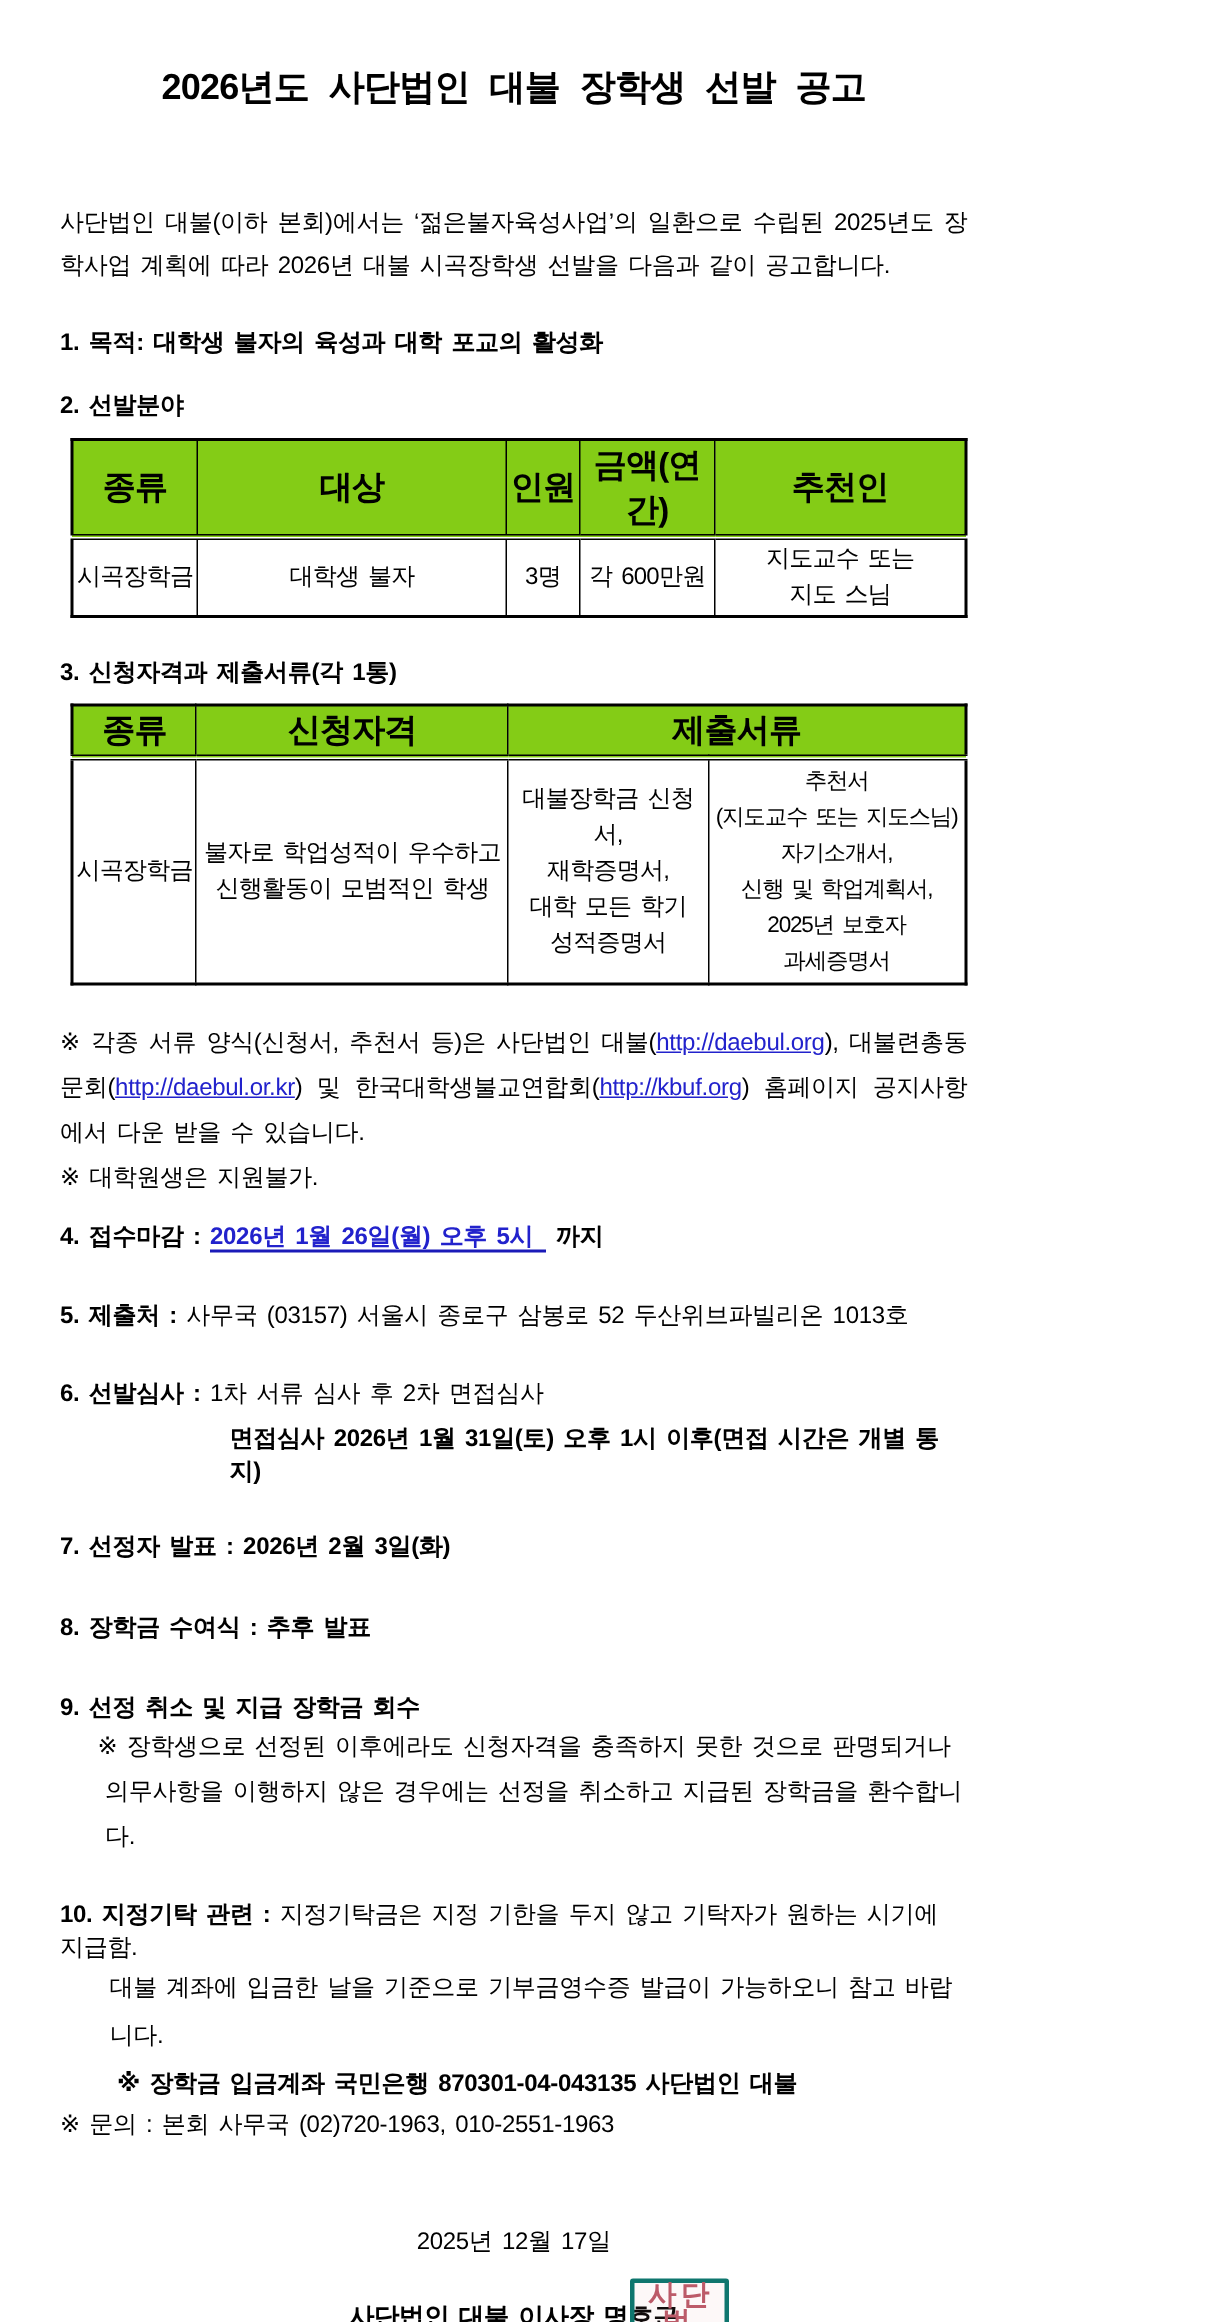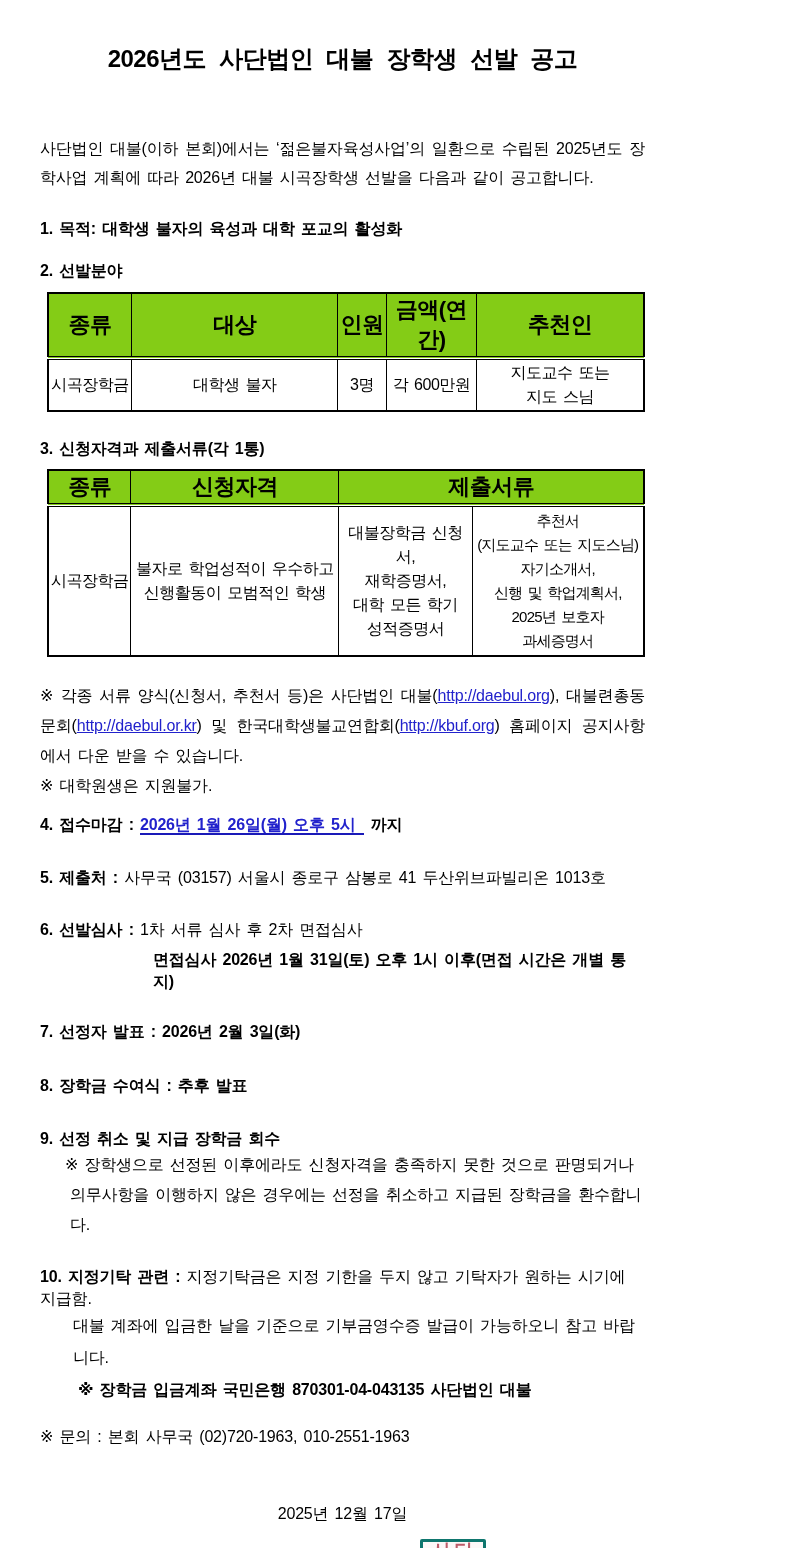--- a/index.html
+++ b/index.html
@@ -16,21 +16,21 @@
   .sec{font-size:16px;line-height:22px;}
   #s1{margin-bottom:20px;}
   #s2{margin-bottom:10px;}
   #s3{margin-bottom:9px;}
   #s4{margin-bottom:30px;line-height:24px;}
   #s5{margin-bottom:30px;}
   #s6{margin-bottom:28px;}
   #s7{margin-bottom:32px;}
   #s8{margin-bottom:31px;}
   #s9{margin-bottom:26px;}
-  #s10{margin-bottom:20px;}
+  #s10{}
   .tbl{border-collapse:collapse;border:2px solid #000;margin-left:7px;table-layout:fixed;}
   .tbl th{background:#84cc16;font-weight:bold;font-size:22px;height:28px;
           border:1px solid #000;border-bottom:4px double #000;text-align:center;
           vertical-align:middle;letter-spacing:-0.5px;}
   .tbl td{border:1px solid #000;font-size:16px;text-align:center;vertical-align:middle;
           letter-spacing:-0.5px;line-height:24px;}
   .t1{margin-bottom:26px;}
   .t1 td{height:46px;}
   .t2{margin-bottom:24px;}
   .t2 td{height:146px;}
@@ -135,21 +135,21 @@
     </tbody>
   </table>
 
   <div class="note-block">
     <p class="note justify"><span>※ 각종 서류 양식(신청서, 추천서 등)은 사단법인 대불(</span><a class="lnk">http://daebul.org</a><span>), 대불련총동문회(</span><a class="lnk">http://daebul.or.kr</a><span>) 및 한국대학생불교연합회(</span><a class="lnk">http://kbuf.org</a><span>) 홈페이지 공지사항에서 다운 받을 수 있습니다.</span></p>
     <p class="note">※ 대학원생은 지원불가.</p>
   </div>
 
   <p id="s4" class="sec b"><span>4. 접수마감 : </span><span class="deadline">2026년 1월 26일(월) 오후 5시</span> <span>까지</span></p>
 
-  <p id="s5" class="sec"><span class="b">5. 제출처 : </span><span>사무국 (03157) 서울시 종로구 삼봉로 41 두산위브파빌리온 1013호</span></p>
+  <p id="s5" class="sec"><span class="b">5. 제출처 : </span><span>사무국 (03157) 서울시 종로구 삼봉로 52 두산위브파빌리온 1013호</span></p>
 
   <div id="s6" class="sec">
     <p><span class="b">6. 선발심사 : </span><span>1차 서류 심사 후 2차 면접심사</span></p>
     <p class="b ind113">면접심사 2026년 1월 31일(토) 오후 1시 이후(면접 시간은 개별 통지)</p>
   </div>
 
   <p id="s7" class="sec b">7. 선정자 발표 : 2026년 2월 3일(화)</p>
 
   <p id="s8" class="sec b">8. 장학금 수여식 : 추후 발표</p>
 

